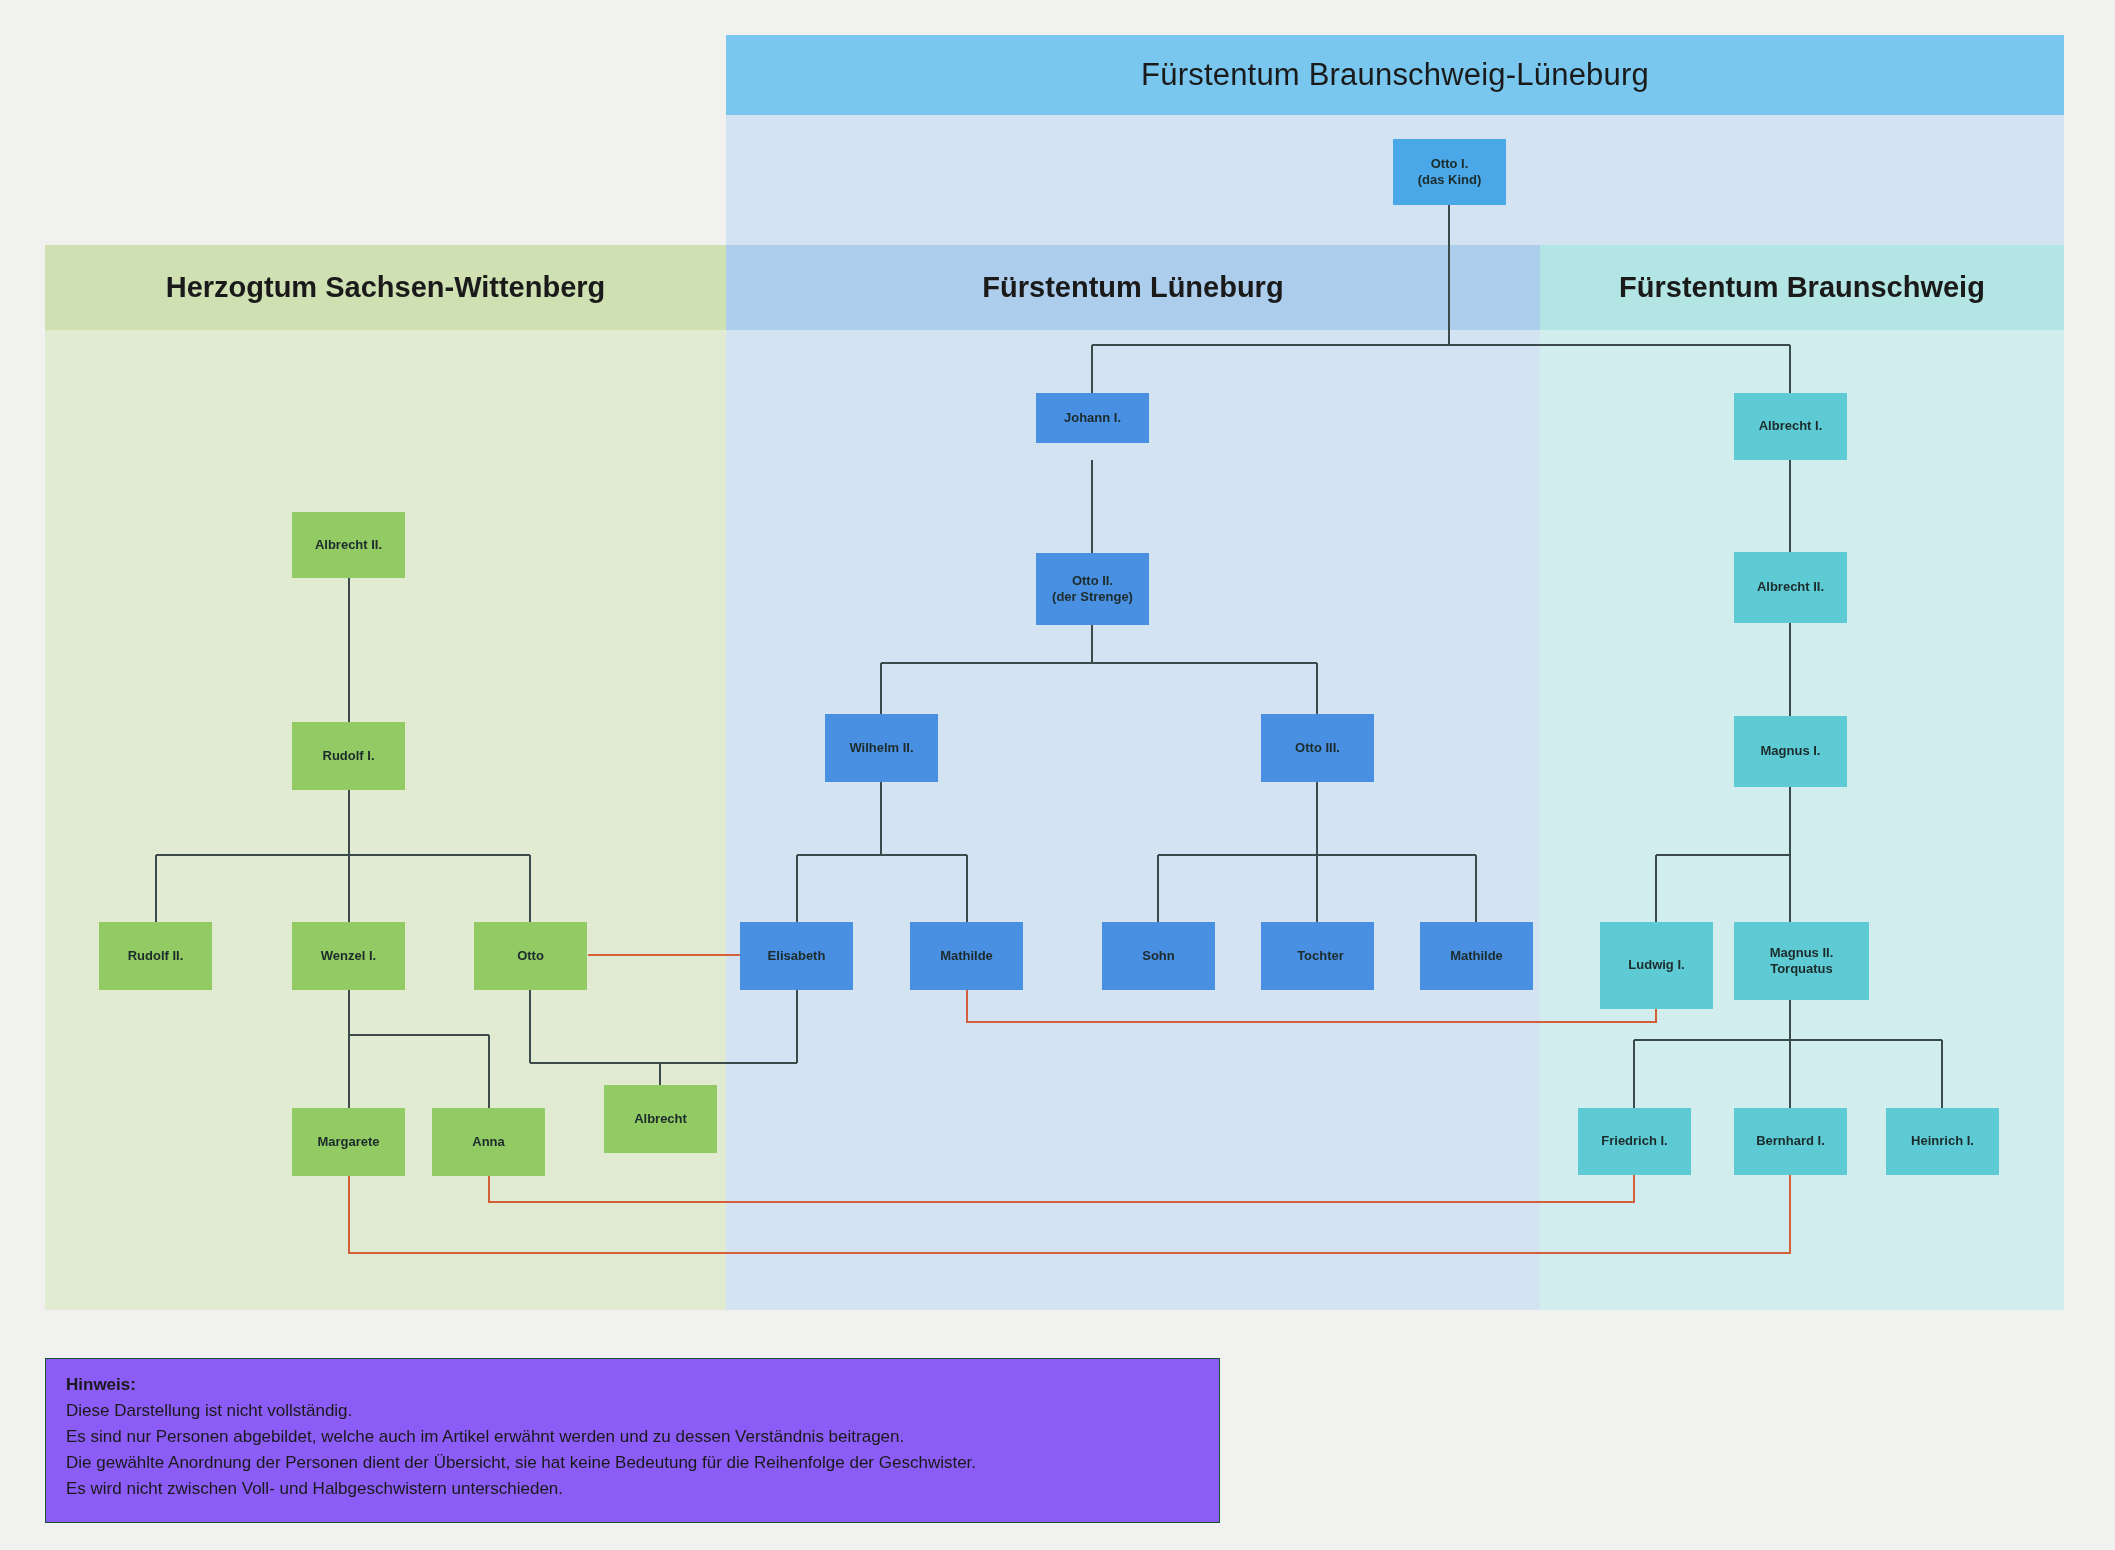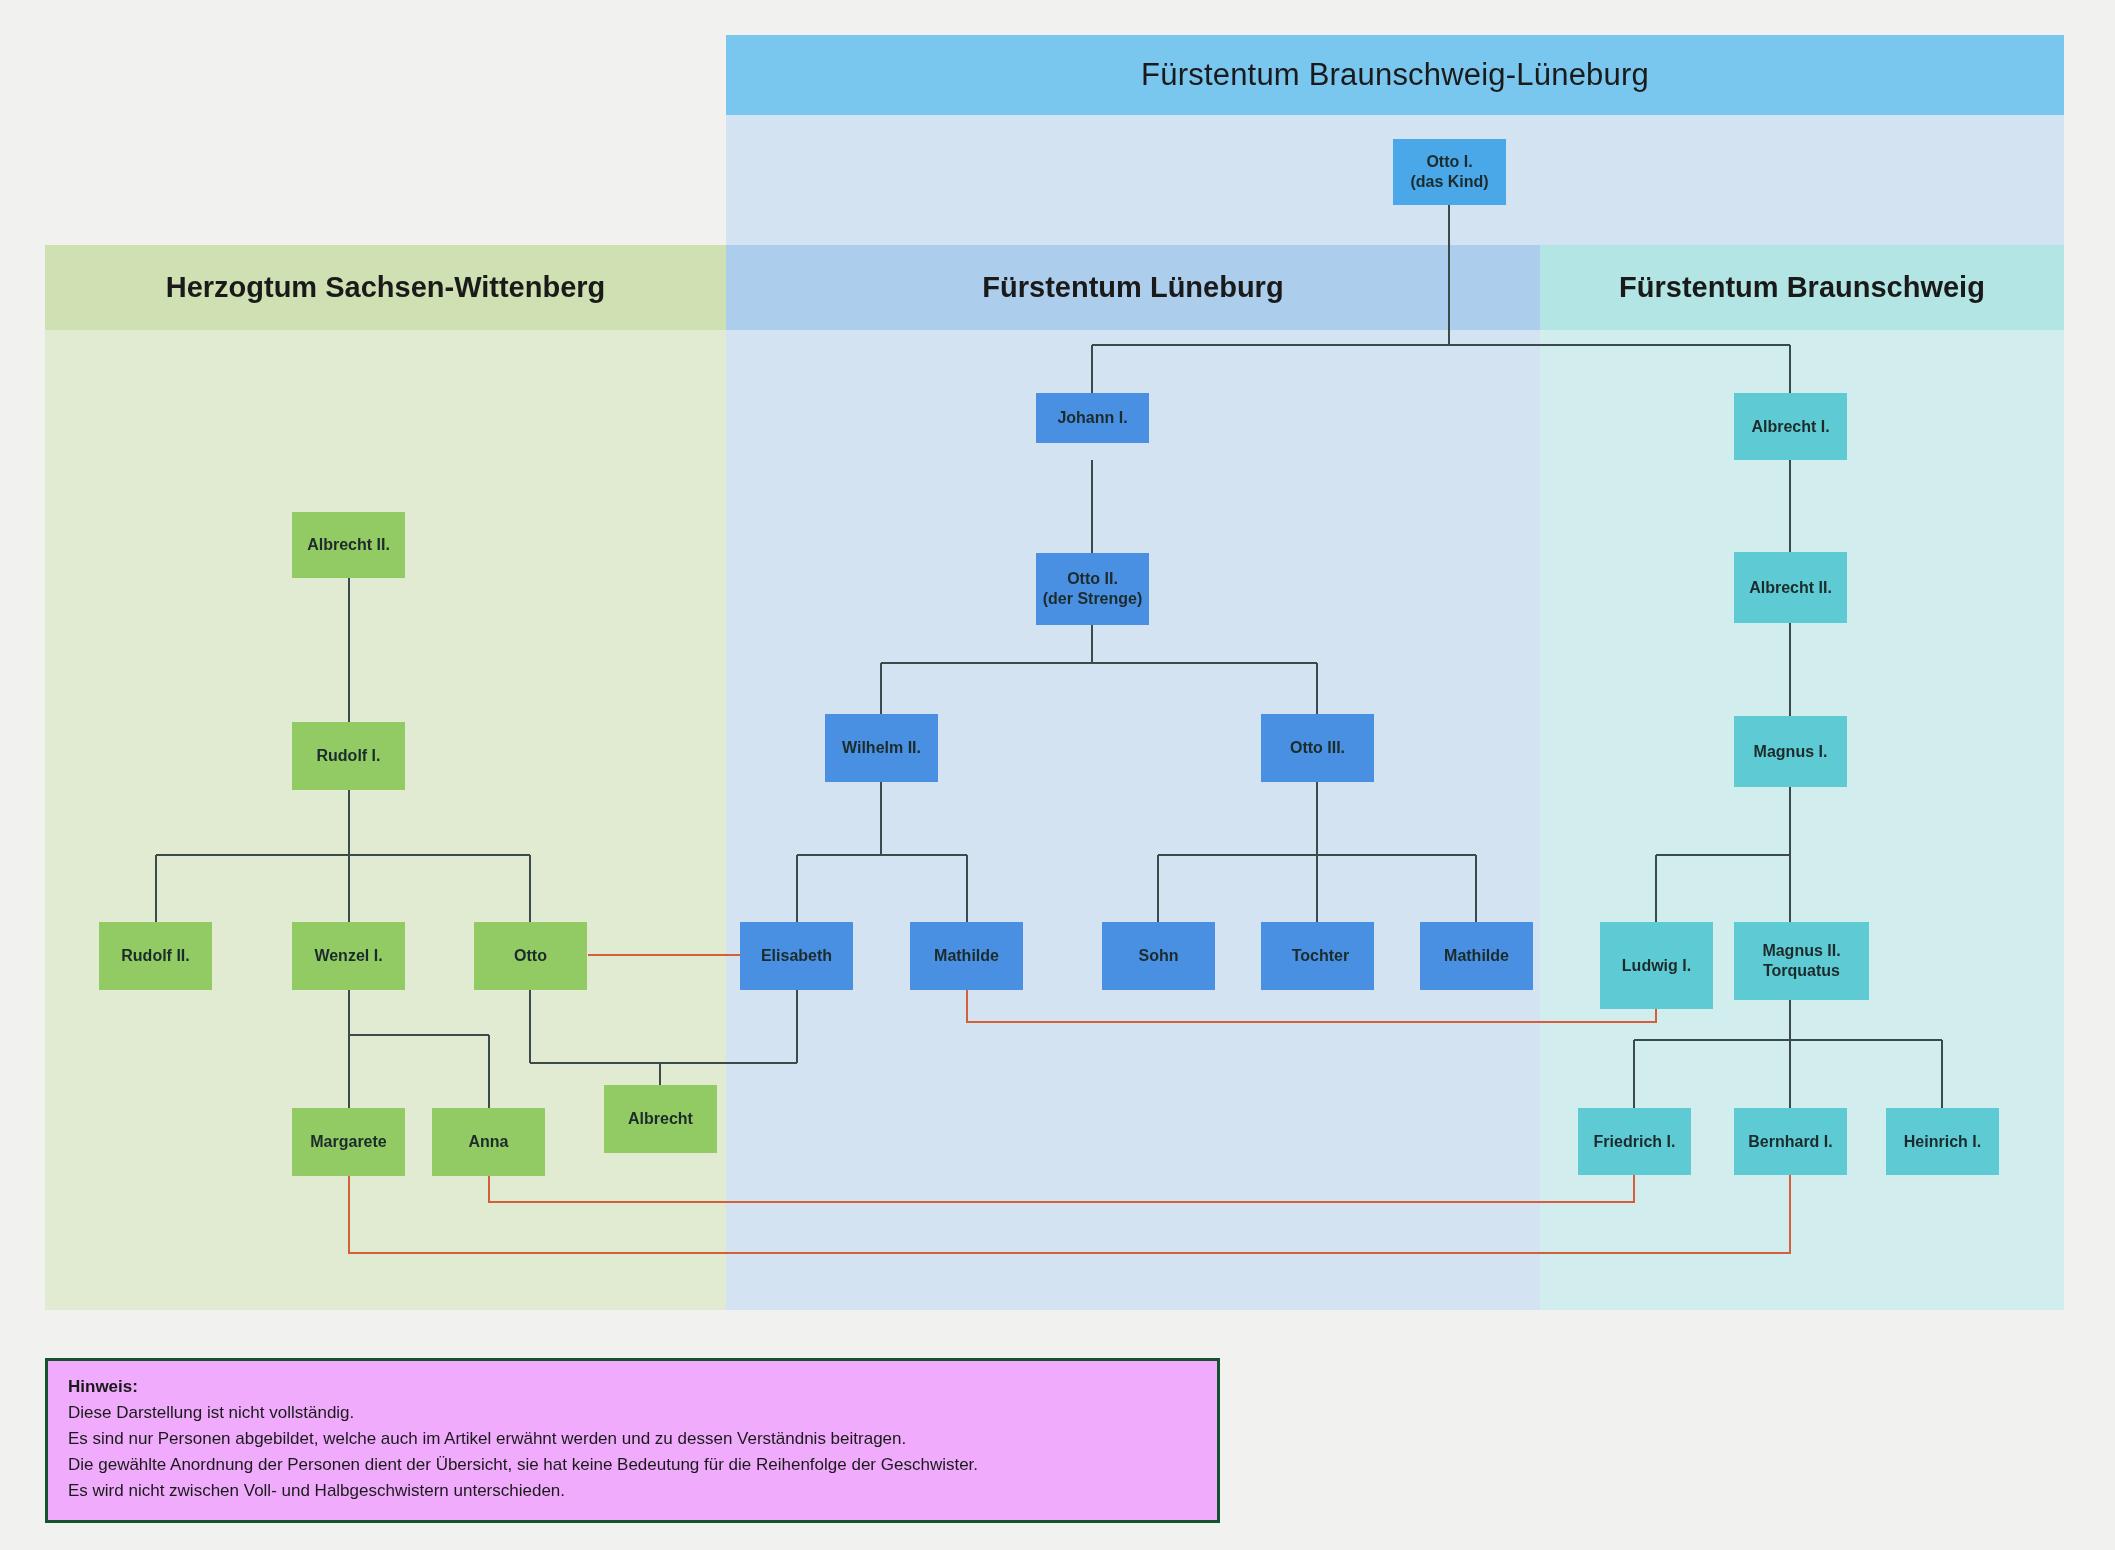--- a/index.html
+++ b/index.html
@@ -5,27 +5,27 @@
   html,body{margin:0;padding:0;background:#f1f1f0;}
   body{font-family:"Liberation Sans",sans-serif;}
   #stage{position:relative;width:2115px;height:1550px;background:#f1f1f0;overflow:hidden;}
   .band{position:absolute;}
   .banner{display:flex;align-items:center;justify-content:center;}
   .banner-title{font-size:31px;color:#1a1a1a;font-weight:400;letter-spacing:.2px;}
   .col-header{display:flex;align-items:center;justify-content:center;}
   .col-title{font-size:29px;color:#1a1a1a;font-weight:700;}
   svg.links{position:absolute;left:0;top:0;width:2115px;height:1550px;pointer-events:none;}
   .node{position:absolute;display:flex;align-items:center;justify-content:center;text-align:center;
-        font-size:16px;font-weight:bold;color:#1c2b2b;line-height:1.25;box-sizing:border-box;padding:2px;}
+        font-size:13px;font-weight:bold;color:#1c2b2b;line-height:1.25;box-sizing:border-box;padding:2px;}
   .node.green{background:#92ca63;}
   .node.blue{background:#4a90e2;}
   .node.teal{background:#5ecbd4;}
   .node.skyblue{background:#4aa8e8;}
   .node span{display:block;}
-  .legend{position:absolute;background:#f0abfc;border:3px solid #14532d;box-sizing:border-box;
+  .legend{position:absolute;background:#8b5cf6;border:1px solid #14532d;box-sizing:border-box;
           padding:16px 20px 18px 20px;}
   .legend-title{font-size:17px;font-weight:bold;color:#1a1a1a;margin-bottom:6px;}
   .legend-line{font-size:17px;color:#1a1a1a;margin-top:6px;}
 </style>
 </head>
 <body>
 
 <div id="stage">
 
   <div class="band" style="left:726px;top:35px;width:1338px;height:1275px;background:#d3e3f2;"></div>

